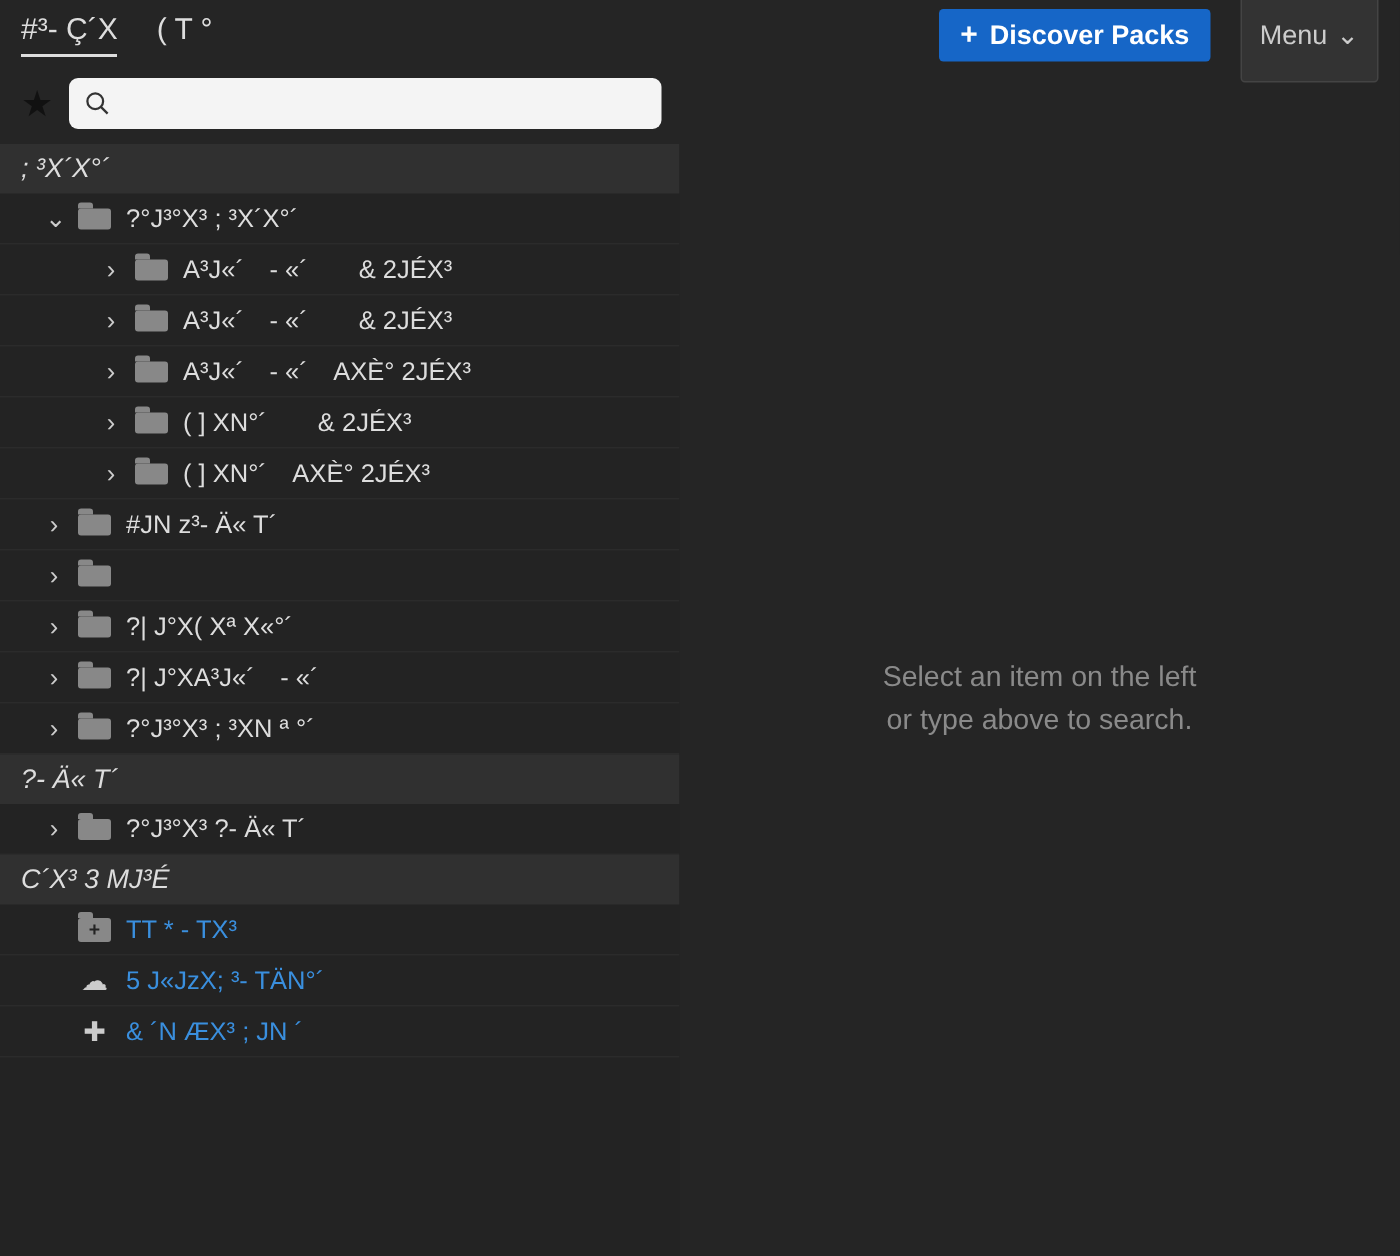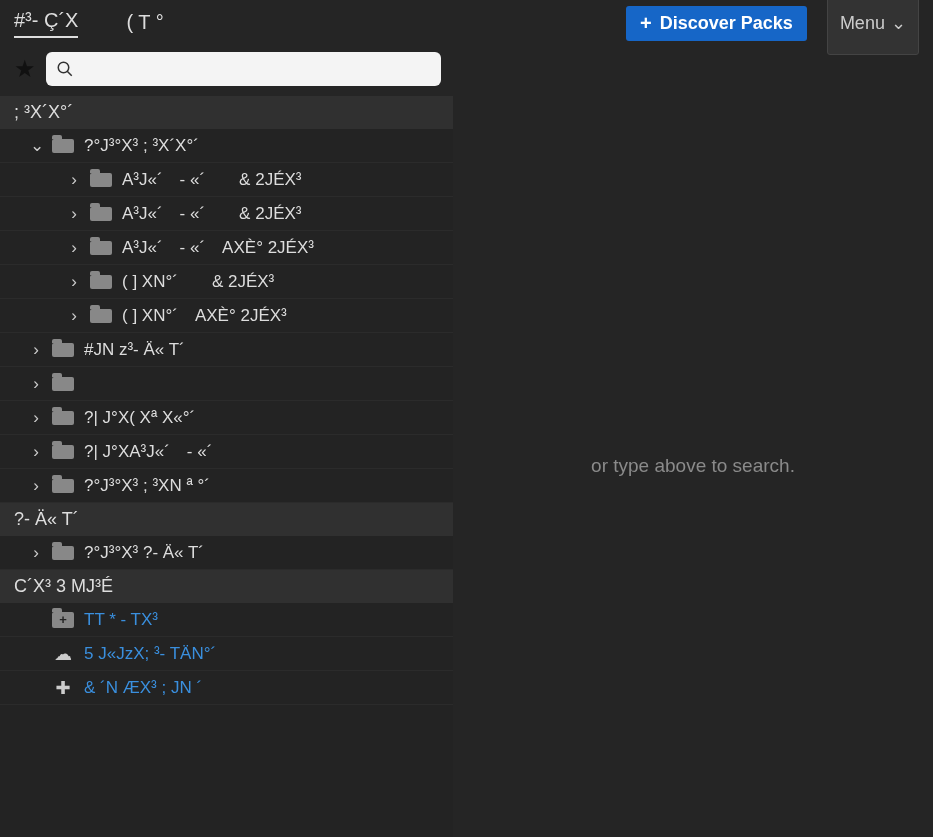--- a/index.html
+++ b/index.html
@@ -12,23 +12,23 @@
   }
   .topbar {
     display: flex;
     align-items: center;
     height: 46px;
     padding: 0 14px;
     gap: 20px;
   }
   .tabs {
     display: flex;
-    gap: 48px;
+    gap: 26px;
     flex: 1;
-    align-items: flex-end;
+    align-items: flex-start;
   }
   .tab {
     font-size: 20px;
     color: #ddd;
     padding-bottom: 4px;
     cursor: pointer;
   }
   .tab.active {
     border-bottom: 2px solid #ddd;
   }
@@ -108,20 +108,21 @@
     color: #8a8a8a;
     font-size: 19px;
     text-align: center;
     line-height: 1.5;
   }
   .section-header {
     background: #303030;
     font-size: 18px;
     color: #ddd;
     padding: 6px 14px;
+    font-style: italic;
   }
   .tree-row {
     display: flex;
     align-items: center;
     height: 34px;
     padding: 0 14px;
     font-size: 17px;
     color: #ddd;
     gap: 10px;
     border-bottom: 1px solid #2b2b2b;
@@ -294,16 +295,17 @@
         <span>5 J«JzX; ³- TÄN°´</span>
       </div>
       <div class="tree-row level1 blue">
         <span class="indent-spacer"></span>
         <span class="icon-plus">✚</span>
         <span>&amp; ´N ÆX³ ; JN ´</span>
       </div>
     </div>
   <div class="right-panel">
     <div>
+      <div>Select an item on the left</div>
       <div>or type above to search.</div>
     </div>
   </div>
 </div>
 
 </body></html>

